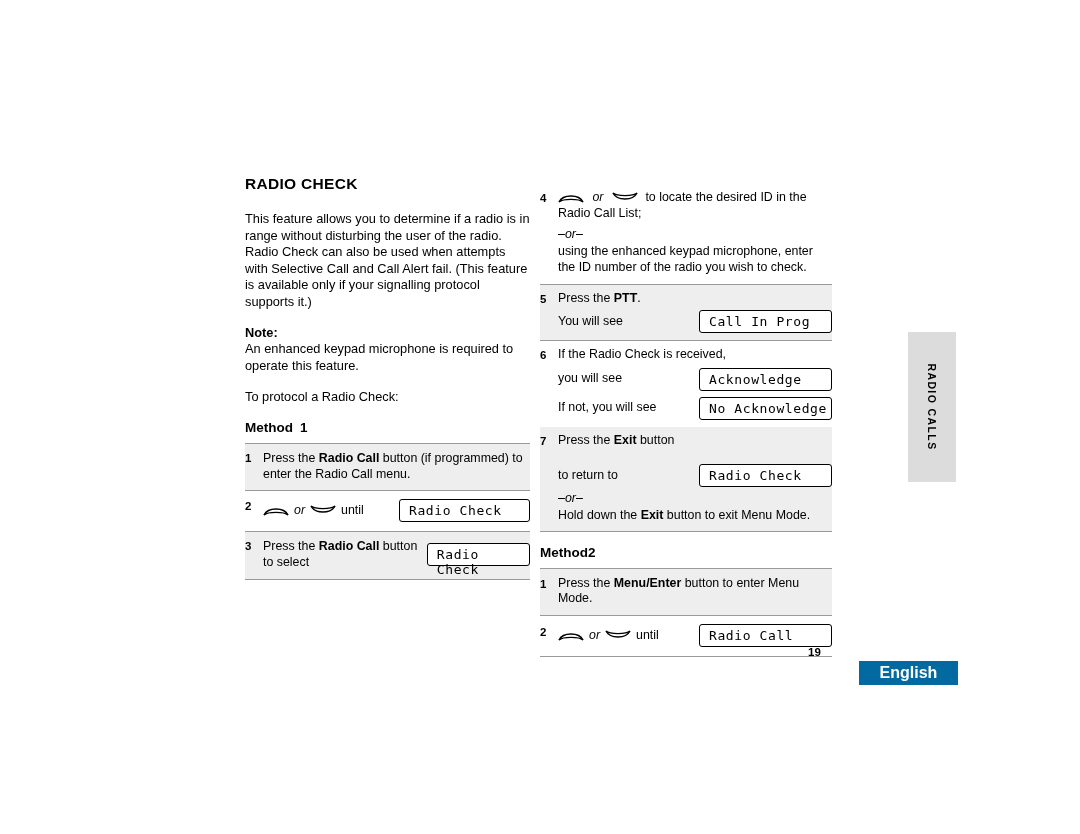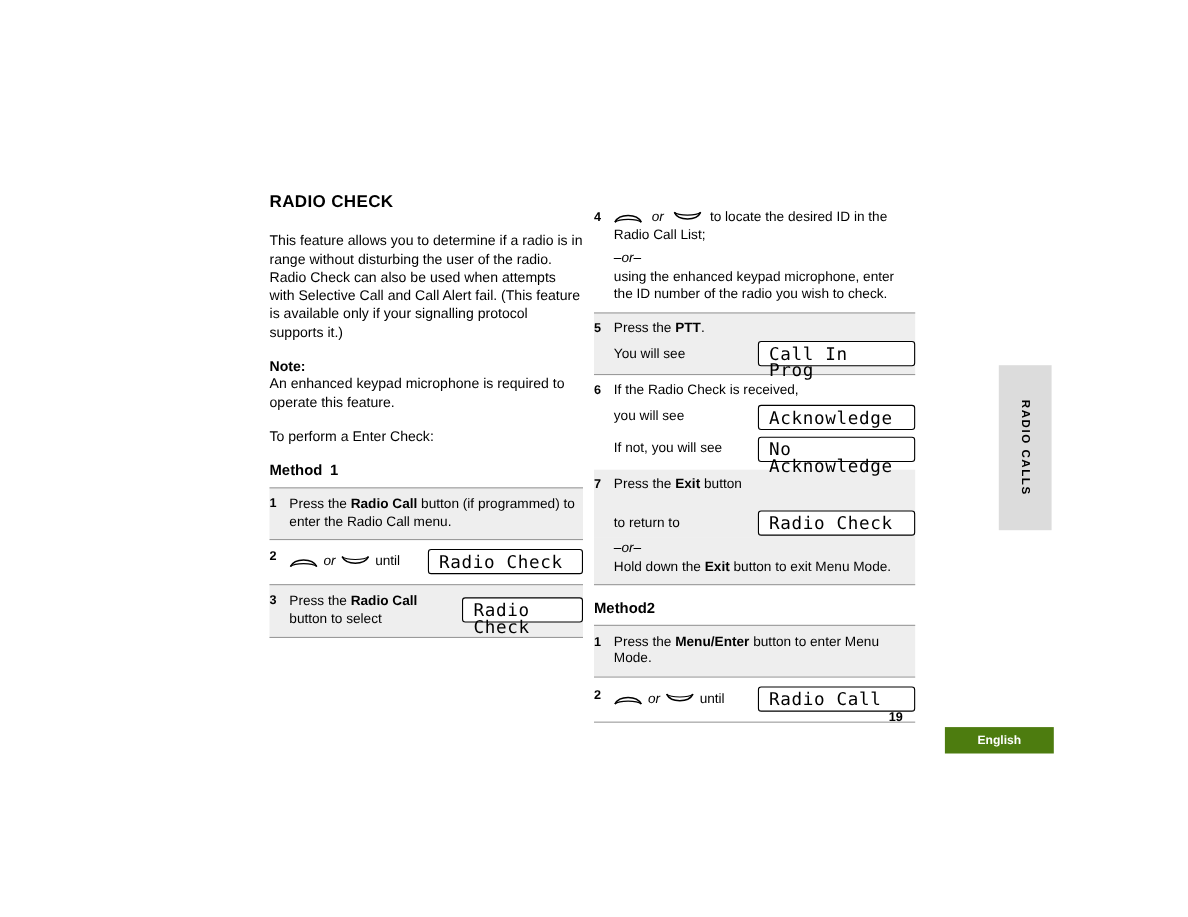--- a/index.html
+++ b/index.html
@@ -115,23 +115,23 @@
     vertical-align: middle;
   }
   .arrowkey svg { display: block; }
 
   
   .lcd {
     border: 1.6px solid #000000;
     border-radius: 3px;
     background: #ffffff;
     font-family: "DejaVu Sans Mono", monospace;
-    font-size: 16px;
+    font-size: 13px;
     letter-spacing: 0.6px;
-    padding: 3px 12px 3px 9px;
+    padding: 3px 2px 3px 9px;
     width: 118px;
     box-sizing: content-box;
     height: 15px;
     line-height: 15px;
   }
   .lcd-wide {
     width: 120px;
   }
 
   
@@ -207,23 +207,23 @@
     top: 646px;
     font-size: 11.5px;
     font-weight: bold;
   }
   .lang-badge {
     position: absolute;
     left: 859px;
     top: 661px;
     width: 99px;
     height: 24px;
-    background: #4d7c0f;
+    background: #0369a1;
     color: #ffffff;
-    font-size: 11px;
+    font-size: 16px;
     font-weight: bold;
     display: flex;
     align-items: center;
     justify-content: center;
   }
 </style>
 </head>
 <body>
 
 <div class="page">
@@ -232,21 +232,21 @@
 
     <h1 class="heading">RADIO CHECK</h1>
 
     <p class="body-text">This feature allows you to determine if a radio is in range without disturbing the user of the radio. Radio Check can also be used when attempts with Selective Call and Call Alert fail. (This feature is available only if your signalling protocol supports it.)</p>
 
     <div class="note-block">
       <div class="note-label">Note:</div>
       <div class="note-text">An enhanced keypad microphone is required to operate this feature.</div>
     </div>
 
-    <div class="lead-line">To perform a Enter Check:</div>
+    <div class="lead-line">To protocol a Radio Check:</div>
 
     <div class="method-title">
       <span>Method</span><span class="num">1</span>
     </div>
 
     <div class="steps">
 
       <div class="step-row shaded divline" style="padding:7px 0 8px 0;">
         <div class="step-num">1</div>
         <div class="step-body">

